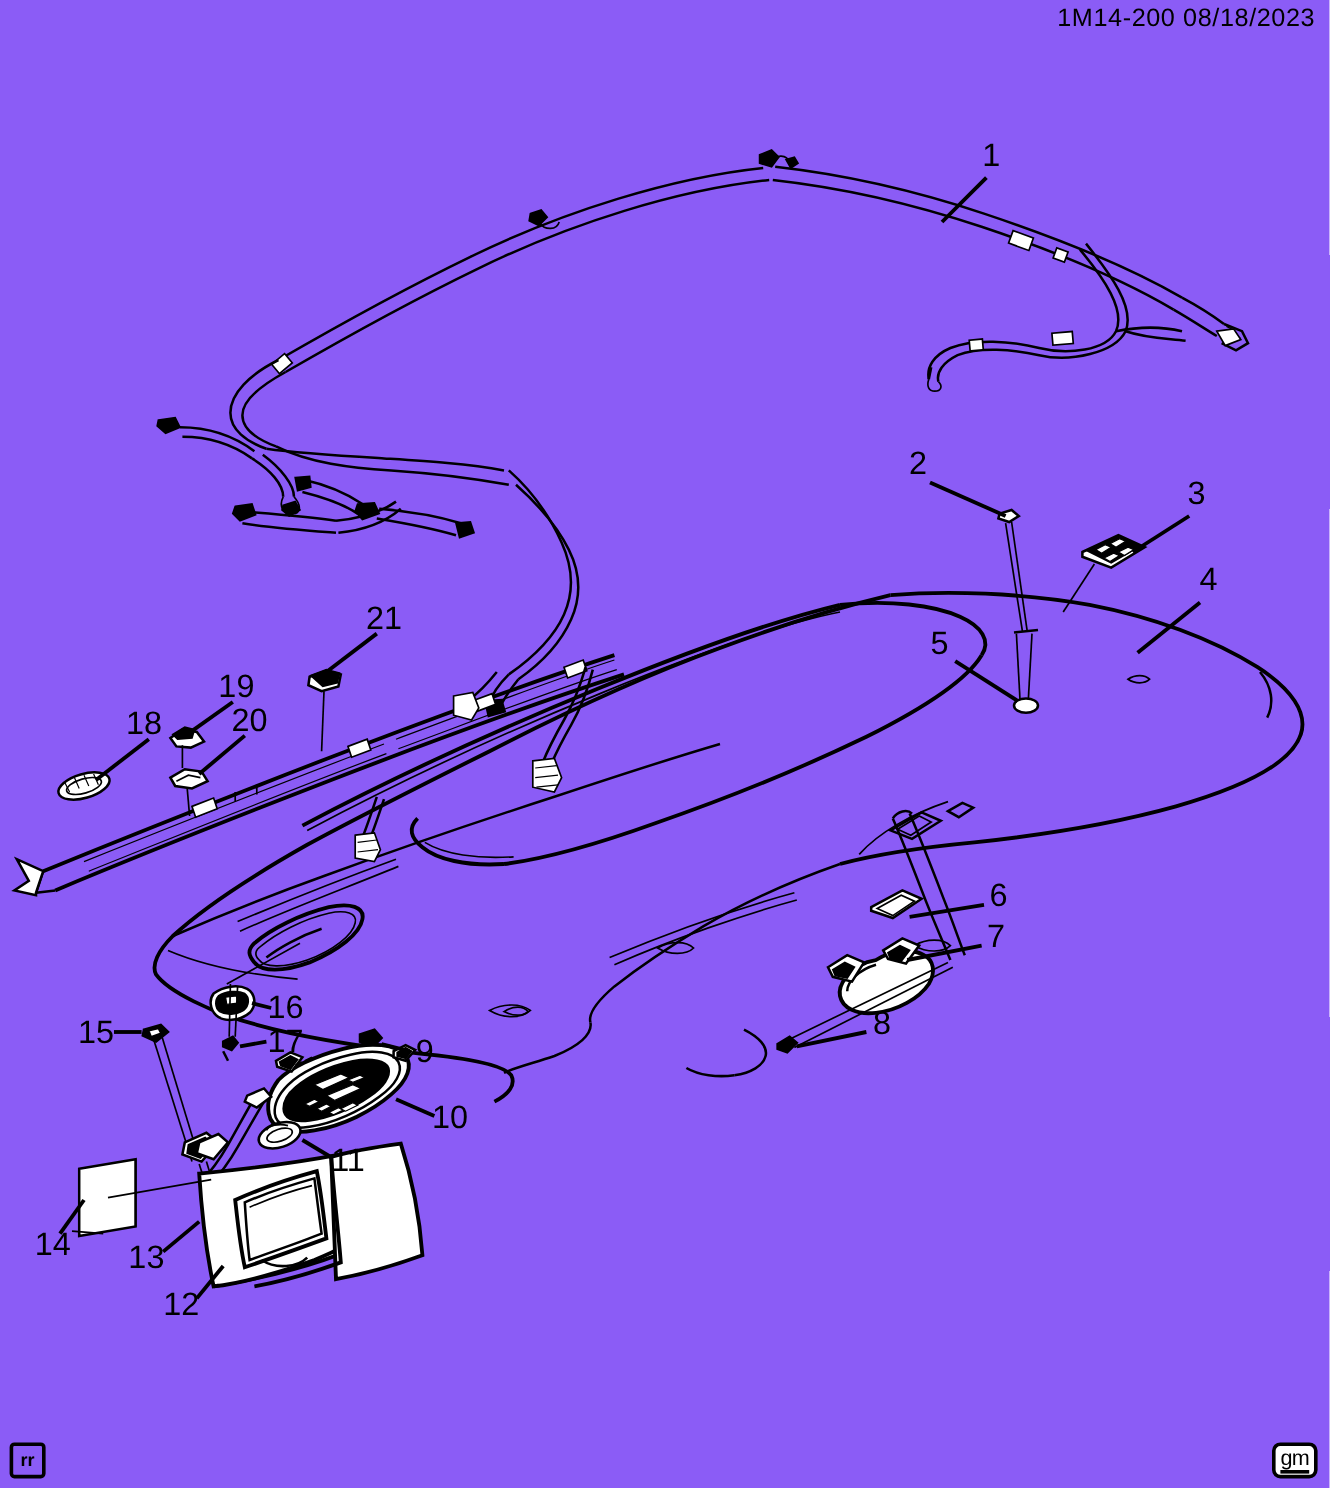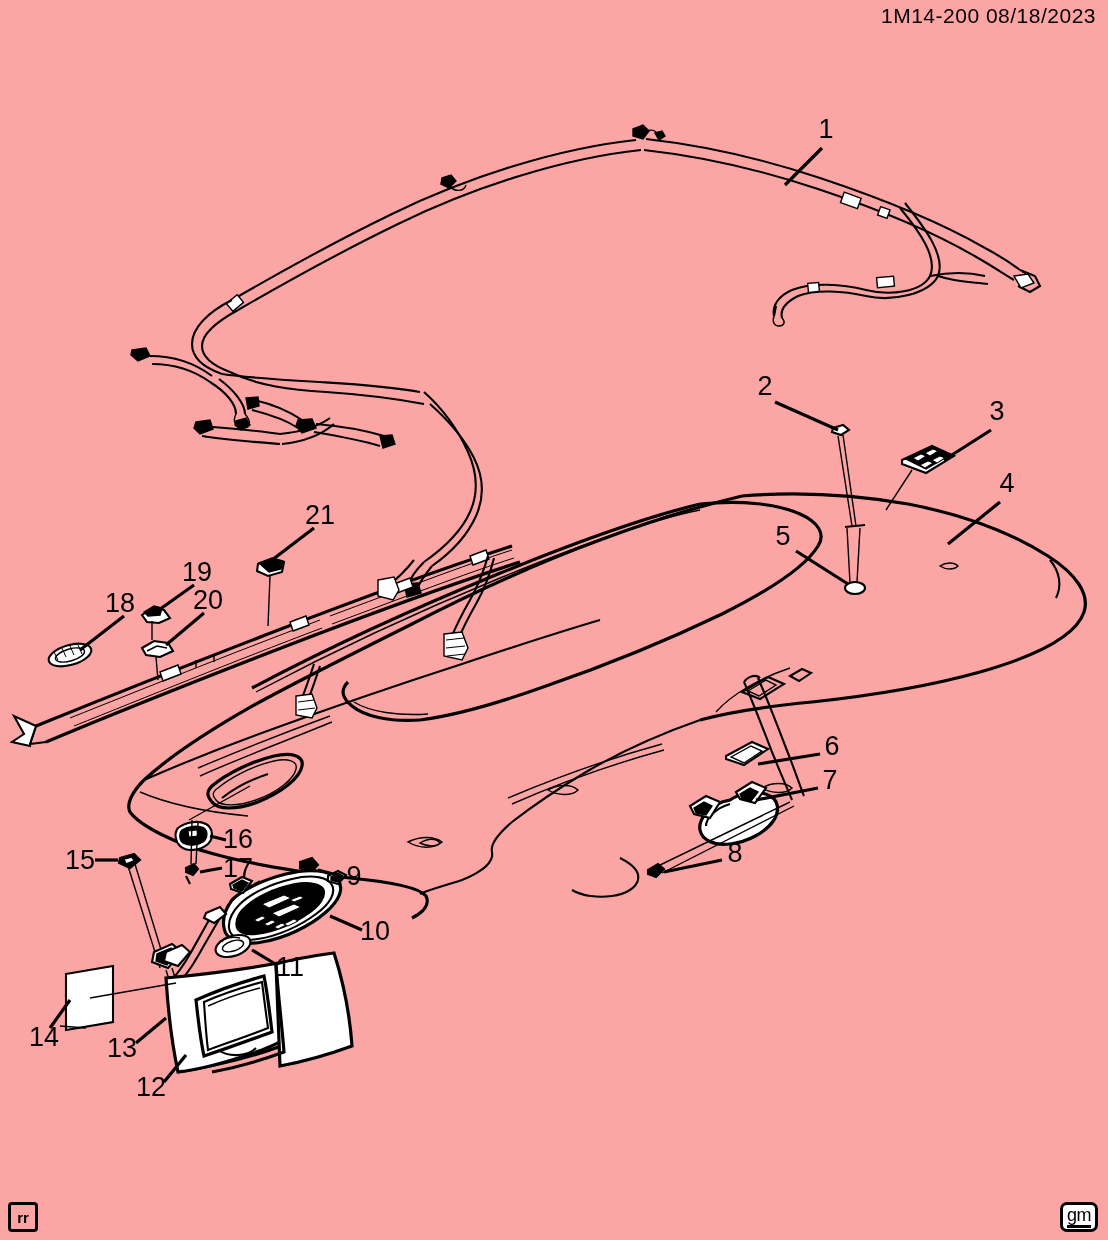--- a/index.html
+++ b/index.html
@@ -7,21 +7,21 @@
     padding: 0;
     background: #ffffff;
   }
   body {
     font-family: "Liberation Sans", sans-serif;
   }
   #page {
     position: relative;
     width: 1108px;
     height: 1240px;
-    background: #fca5a5;
+    background: #8b5cf6;
     overflow: hidden;
   }
   #header-code {
     position: absolute;
     top: 4px;
     right: 12px;
     font-family: "Liberation Sans", sans-serif;
     font-size: 21px;
     letter-spacing: 0.5px;
     color: #000;

